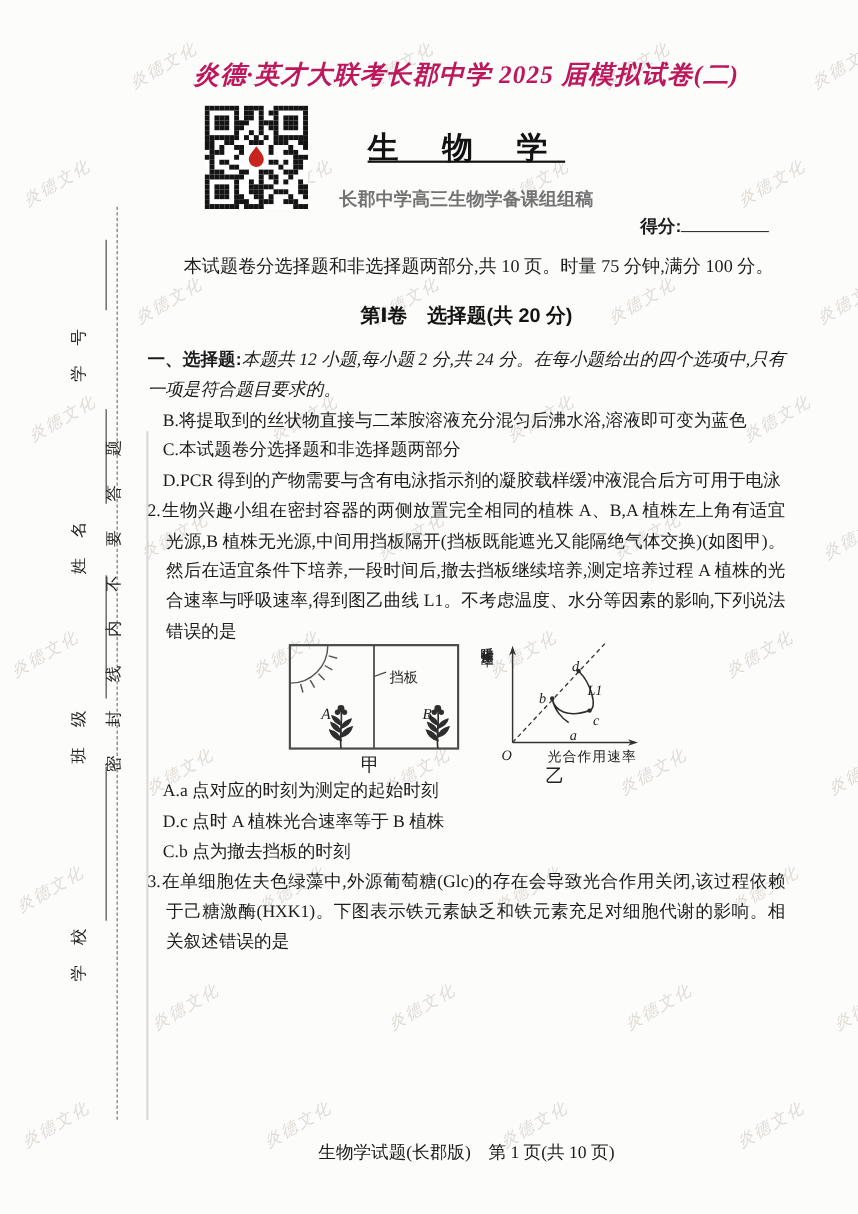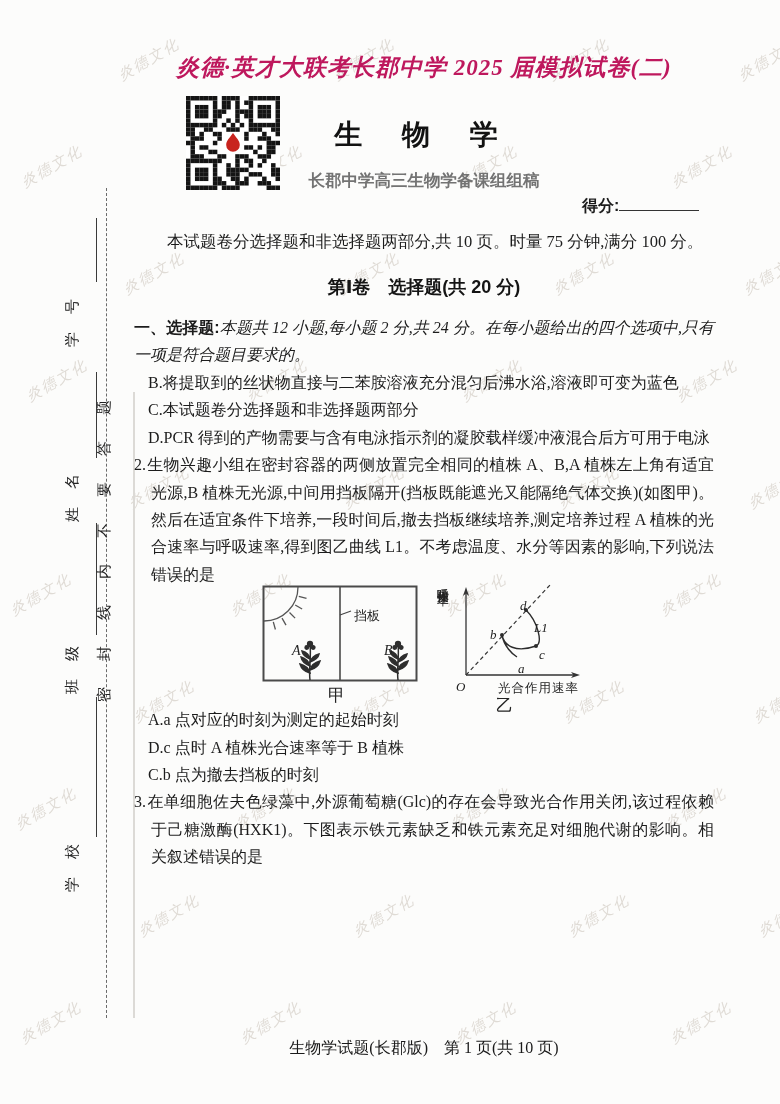--- a/index.html
+++ b/index.html
@@ -19,21 +19,21 @@
   .dash-line{position:absolute;left:106px;top:188px;height:830px;width:0;
              border-left:1.6px dashed #6b6b6b;z-index:3;}
   .fold-line{position:absolute;left:133px;top:392px;height:626px;width:2px;
              background:#dcdad6;z-index:2;}
   
   .content{position:absolute;left:134px;top:0;width:580px;z-index:4;}
   .exam-title{position:absolute;top:52px;width:100%;text-align:center;
               font-size:23px;font-weight:bold;font-style:italic;letter-spacing:1px;color:#be185d;}
   .subject-title{position:absolute;top:116px;width:100%;text-align:center;
                  font-family:"Liberation Sans","DejaVu Sans",sans-serif;
-                 font-size:28px;font-weight:bold;letter-spacing:16px;color:#121212;}
+                 font-size:28px;font-weight:bold;letter-spacing:16px;color:#121212;text-decoration:underline;}
   .drafting{position:absolute;top:170px;width:100%;text-align:center;
             font-family:"Liberation Sans","DejaVu Sans",sans-serif;
             font-size:16.5px;font-weight:bold;color:#737373;}
   .score{position:absolute;top:196px;left:448px;font-family:"Liberation Sans","DejaVu Sans",sans-serif;
          font-size:16px;font-weight:bold;}
   .score-line{display:inline-block;width:80px;border-bottom:1.4px solid #333;height:14px;}
   #qr{position:absolute;left:186px;top:96px;width:94px;height:94px;background:#fff;z-index:4;}
   
   .notice{position:absolute;top:229px;width:100%;font-size:16.5px;text-indent:2em;
           text-align:justify;line-height:26px;}

